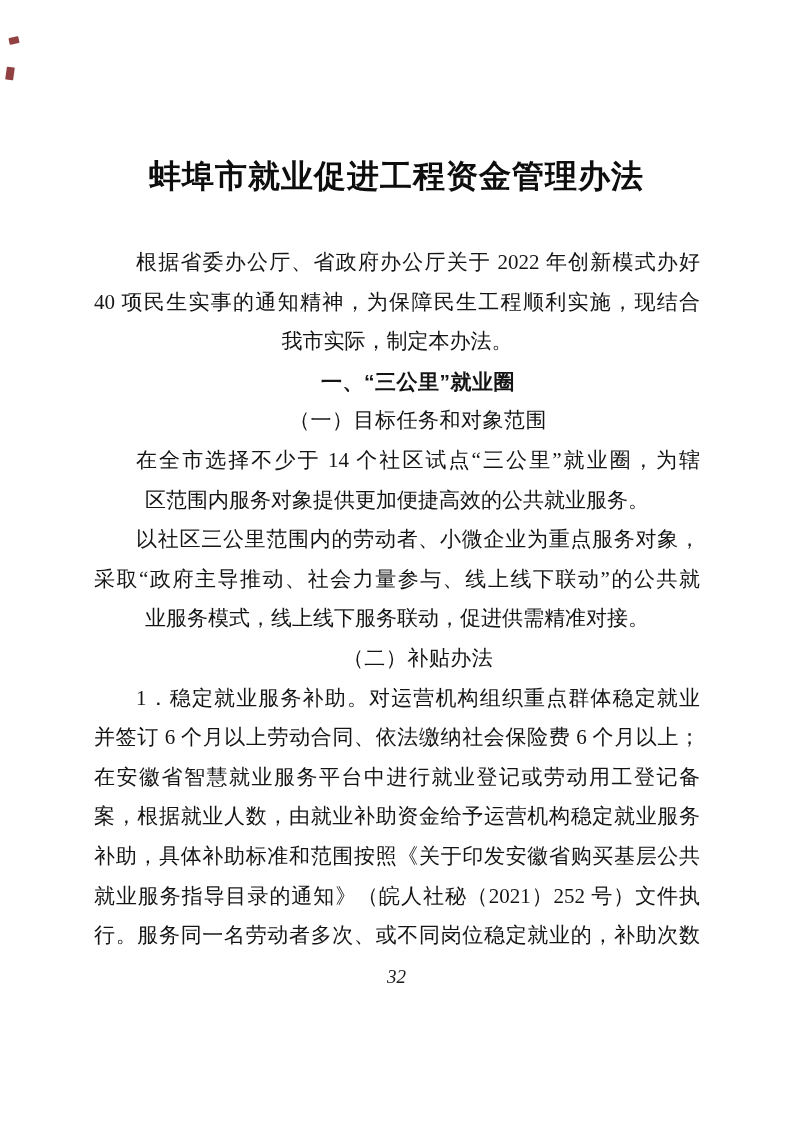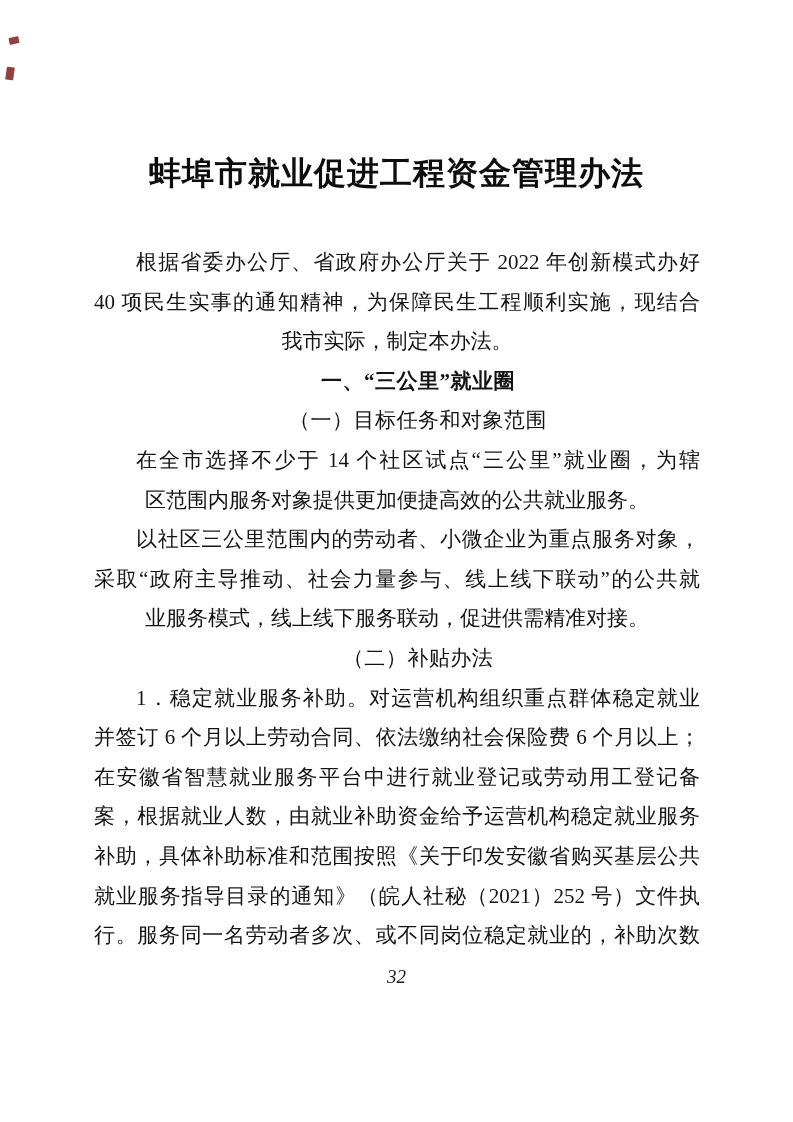--- a/index.html
+++ b/index.html
@@ -7,21 +7,21 @@
     position:relative;
     width:793px;height:1122px;
     background:#ffffff;
     overflow:hidden;
     color:#141414;
   }
   .doc-title{
     margin:155px 0 0 0;
     height:42px;line-height:42px;
     text-align:center;
-    font-family:Liberation Mono, monospace;
+    font-family:Liberation Sans, sans-serif;
     font-weight:bold;
     font-size:32px;
     letter-spacing:1px;
     color:#0d0d0d;
   }
   .doc-body{
     margin:46px 93px 0 94px;
     width:606px;
   }
   .line{
@@ -35,21 +35,21 @@
   }
   .line.j{
     white-space:normal;
     text-align:justify;
     text-align-last:justify;
     text-justify:inter-character;
   }
   .line.i{ padding-left:42px; }
   .line.j.i{ width:564px; }
   .line.h1{
-    font-family:Liberation Serif, serif;
+    font-family:Liberation Sans, sans-serif;
     font-weight:bold;
     letter-spacing:0.5px;
   }
   .line.h2{
     font-weight:normal;
     letter-spacing:0.5px;
   }
   .page-footer{
     margin-top:7px;
     height:28px;line-height:28px;

